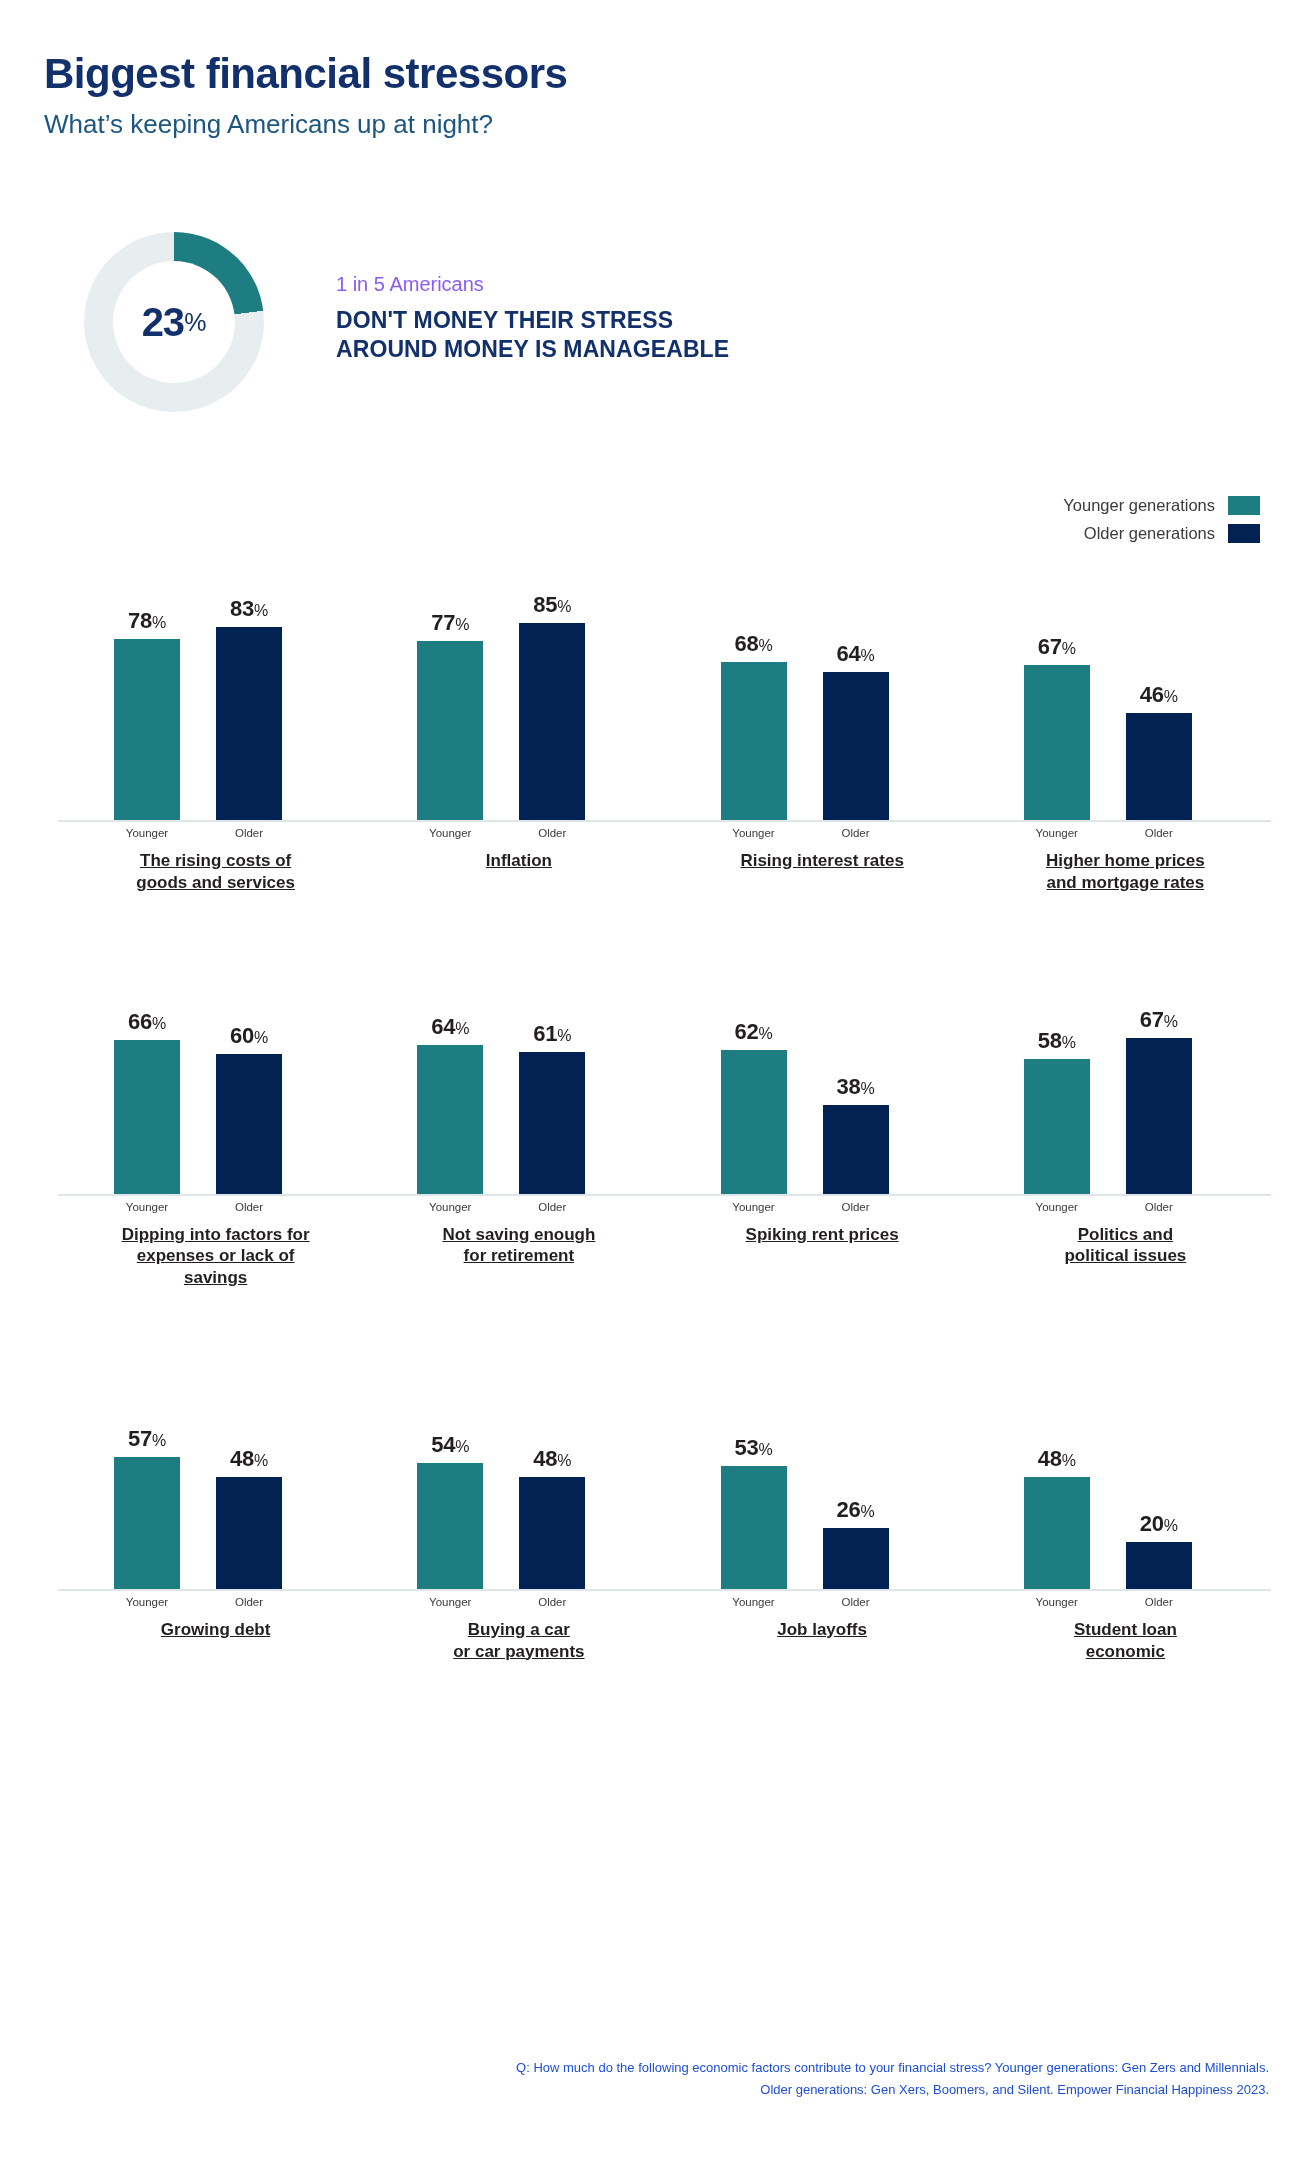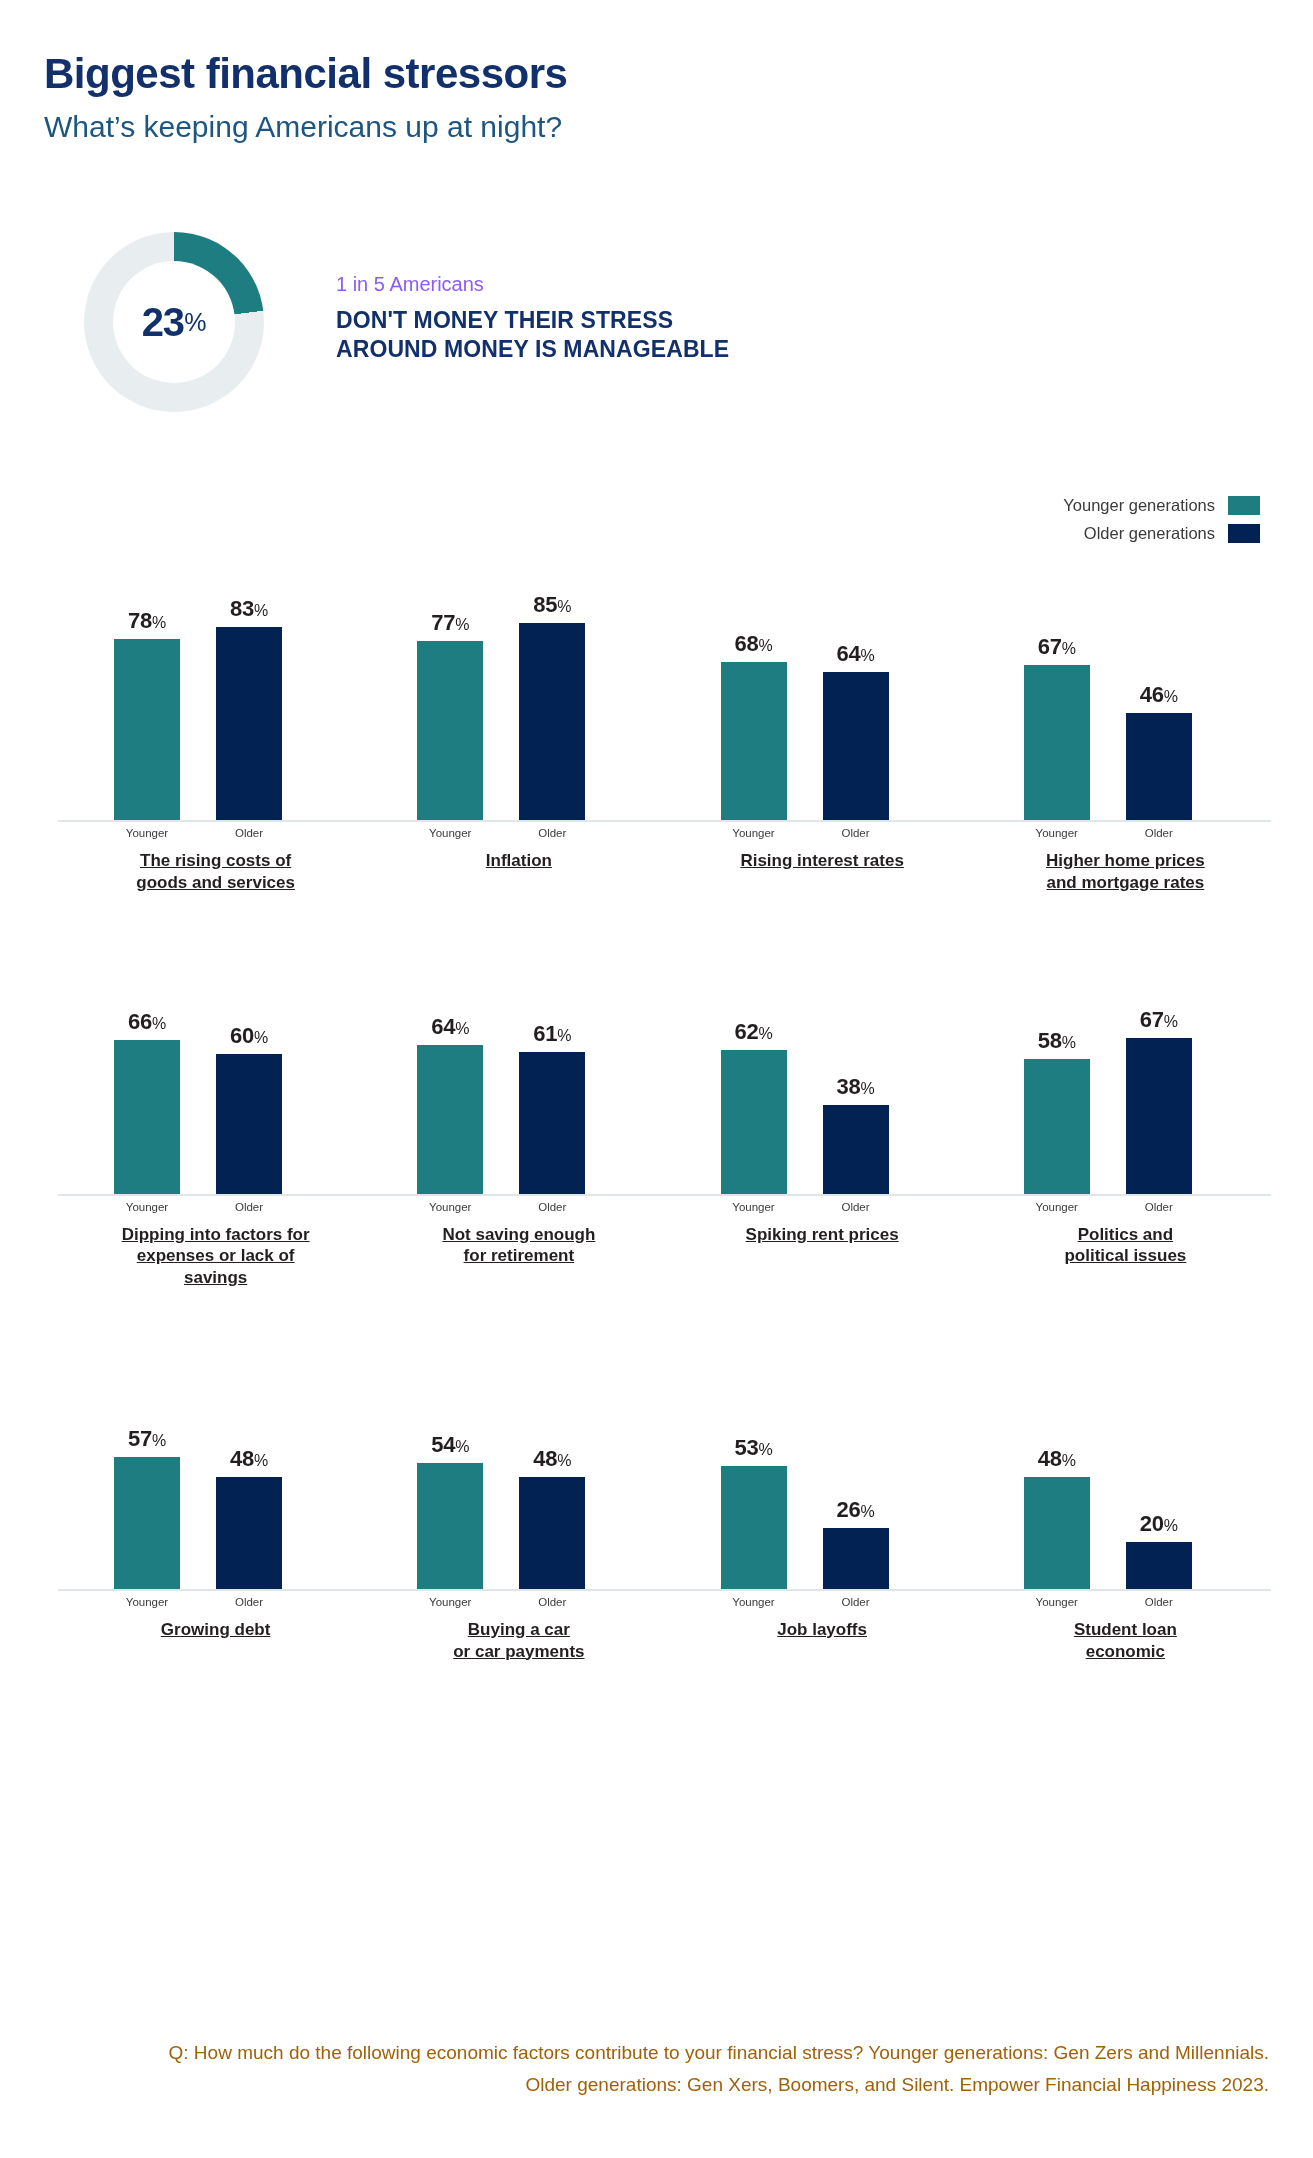--- a/index.html
+++ b/index.html
@@ -20,21 +20,21 @@
   .header { padding: 52px 0 0 44px; }
   .title {
     font-size: 42px;
     font-weight: bold;
     color: #12306b;
     letter-spacing: -0.5px;
     line-height: 1.05;
     margin: 0 0 14px 0;
   }
   .subtitle {
-    font-size: 30px;
+    font-size: 26px;
     color: #1d5680;
     font-weight: normal;
     margin: 0;
     line-height: 1.1;
   }
 
   
   .stat-block {
     position: absolute;
     left: 44px;
@@ -205,22 +205,22 @@
   }
   .group-title span { display: block; }
 
   
   .footnote {
     position: absolute;
     left: 58px;
     right: 44px;
     bottom: 58px;
     text-align: right;
-    font-size: 19px;
-    color: #a16207;
+    font-size: 13px;
+    color: #1d4ed8;
     line-height: 1.65;
   }
   .footnote span { display: block; }
 </style>
 </head>
 <body>
 
 <div class="header">
   <h1 class="title">Biggest financial stressors</h1>
   <p class="subtitle">What’s keeping Americans up at night?</p>

